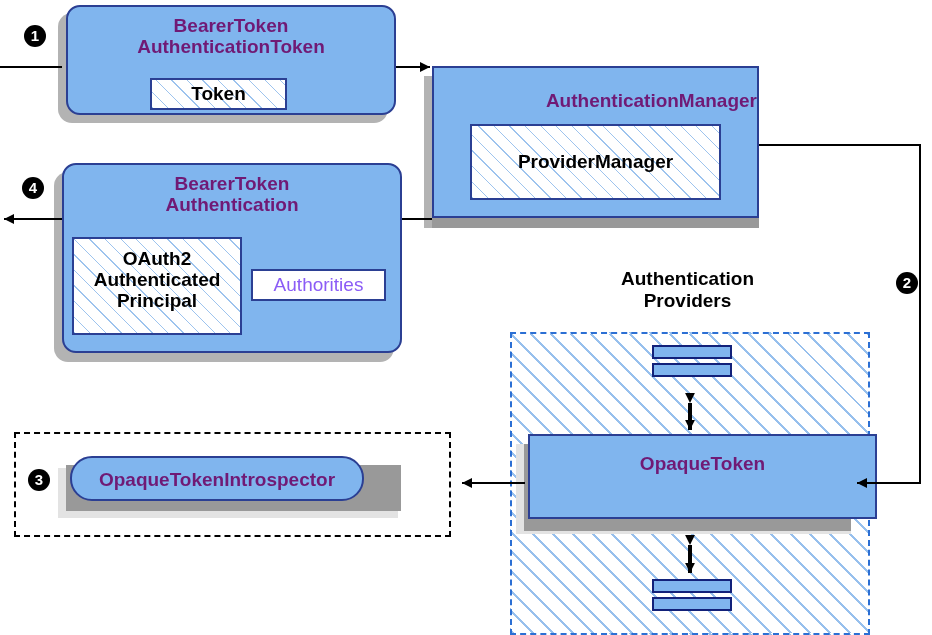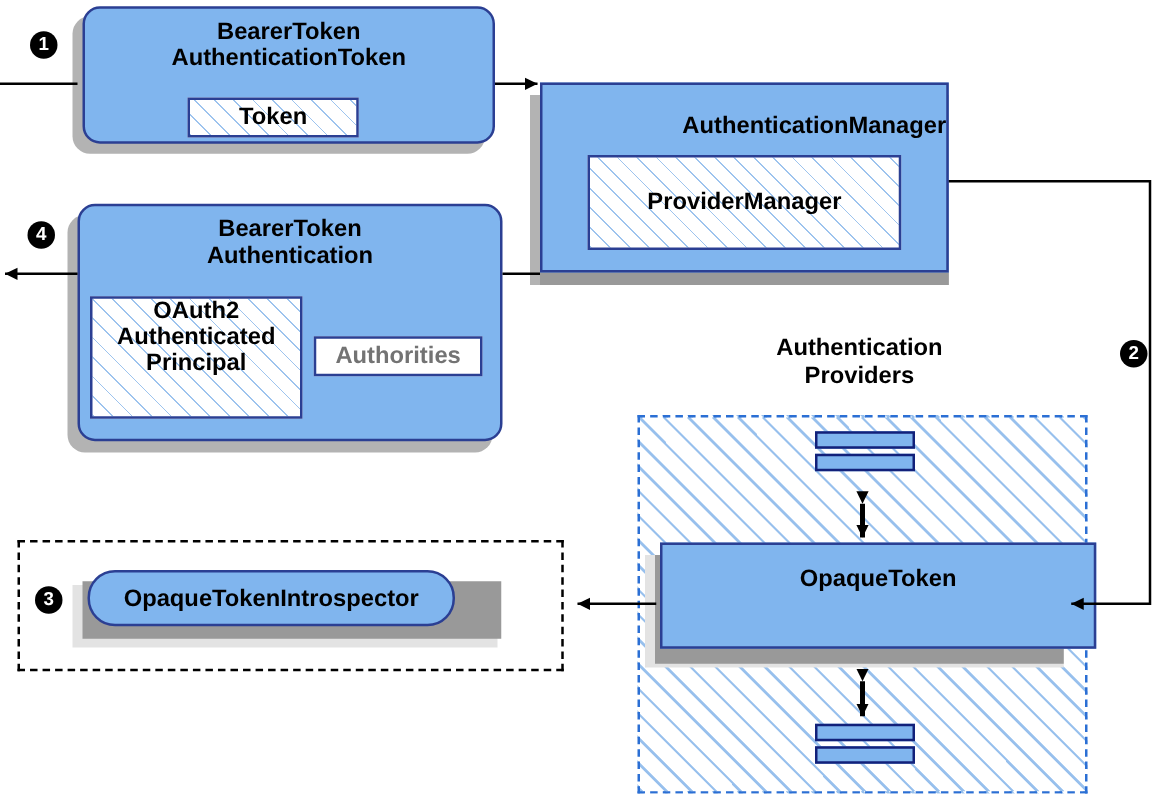--- a/index.html
+++ b/index.html
@@ -36,21 +36,21 @@
   }
   .shadow.rounded { border-radius: 14px; }
   .shadow.light { background: #e3e3e3; }
   .shadow.dark  { background: #999999; }
 
   .node-title {
     position: absolute;
     left: 0; right: 0;
     text-align: center;
     font-weight: bold;
-    color: #000000;
+    color: #701a75;
     line-height: 1.12;
   }
 
   
   .hatchbox {
     position: absolute;
     box-sizing: border-box;
     border: 2px solid #2b3f93;
     background-color: #ffffff;
     background-image: repeating-linear-gradient(
@@ -69,22 +69,22 @@
     z-index: 7;
   }
   .plainbox {
     position: absolute;
     box-sizing: border-box;
     border: 2px solid #2b3f93;
     background: #ffffff;
     display: flex;
     align-items: center;
     justify-content: center;
-    font-weight: bold;
-    color: #737373;
+    font-weight: normal;
+    color: #8b5cf6;
     z-index: 8;
     text-align: right;
   }
 
   
   .region-dashed-blue {
     position: absolute;
     box-sizing: border-box;
     border: 2px dashed #2b6fd4;
     background-color: #ffffff;
@@ -180,21 +180,21 @@
   </div>
   <div class="hatchbox" style="left:470px; top:124px; width:251px; height:76px; font-size:19px;">ProviderManager</div>
 
   <div class="shadow rounded" style="left:54px; top:172px; width:340px; height:190px;"></div>
   <div class="node rounded" style="left:62px; top:163px; width:340px; height:190px;">
     <div class="node-title" style="top:8px; font-size:19px;">
       <div>BearerToken</div>
       <div>Authentication</div>
     </div>
   </div>
-  <div class="hatchbox" style="left:72px; top:237px; width:170px; height:98px; font-size:19px; display:block; ">
+  <div class="hatchbox" style="left:72px; top:237px; width:170px; height:98px; font-size:19px; display:block; padding-top:10px;">
     <div>OAuth2</div>
     <div>Authenticated</div>
     <div>Principal</div>
   </div>
   <div class="plainbox" style="left:251px; top:269px; width:135px; height:32px; font-size:19px;">Authorities</div>
 
   <div class="shadow light" style="left:516px; top:444px; width:335px; height:90px;"></div>
   <div class="shadow dark" style="left:524px; top:444px; width:327px; height:87px;"></div>
   <div class="node" style="left:528px; top:434px; width:349px; height:85px;">
     <div class="node-title" style="top:17px; font-size:19px;">

